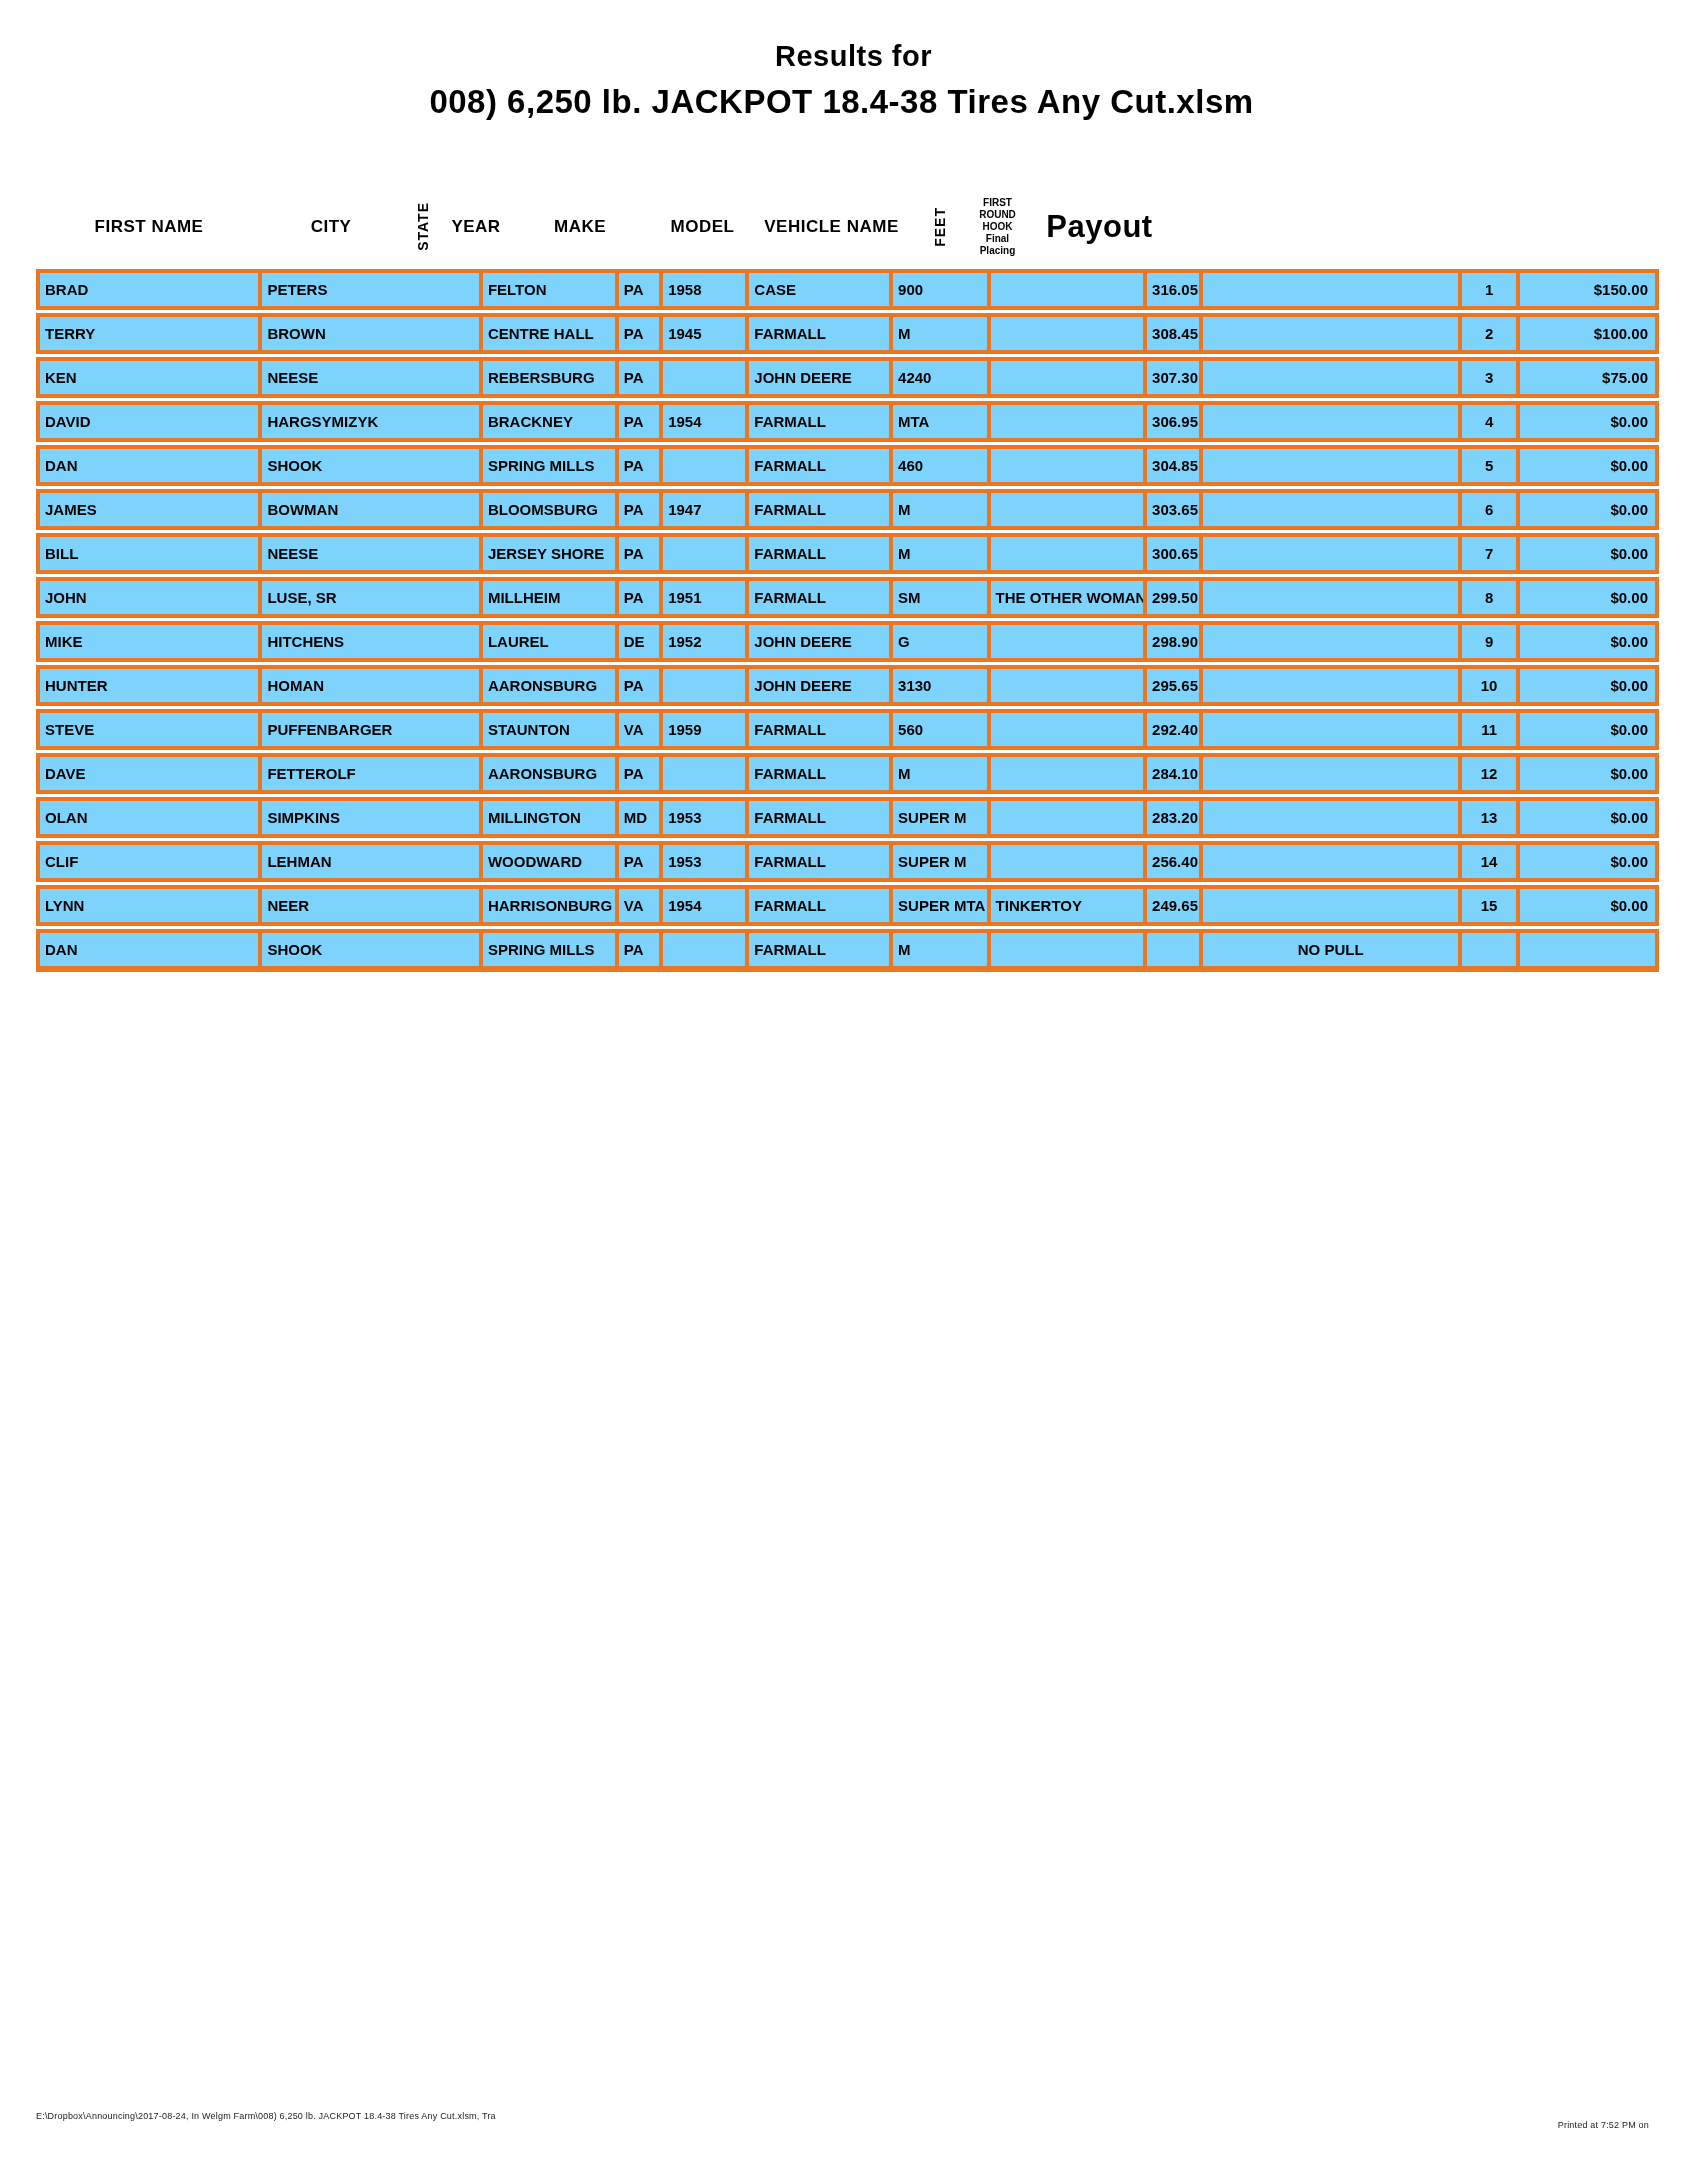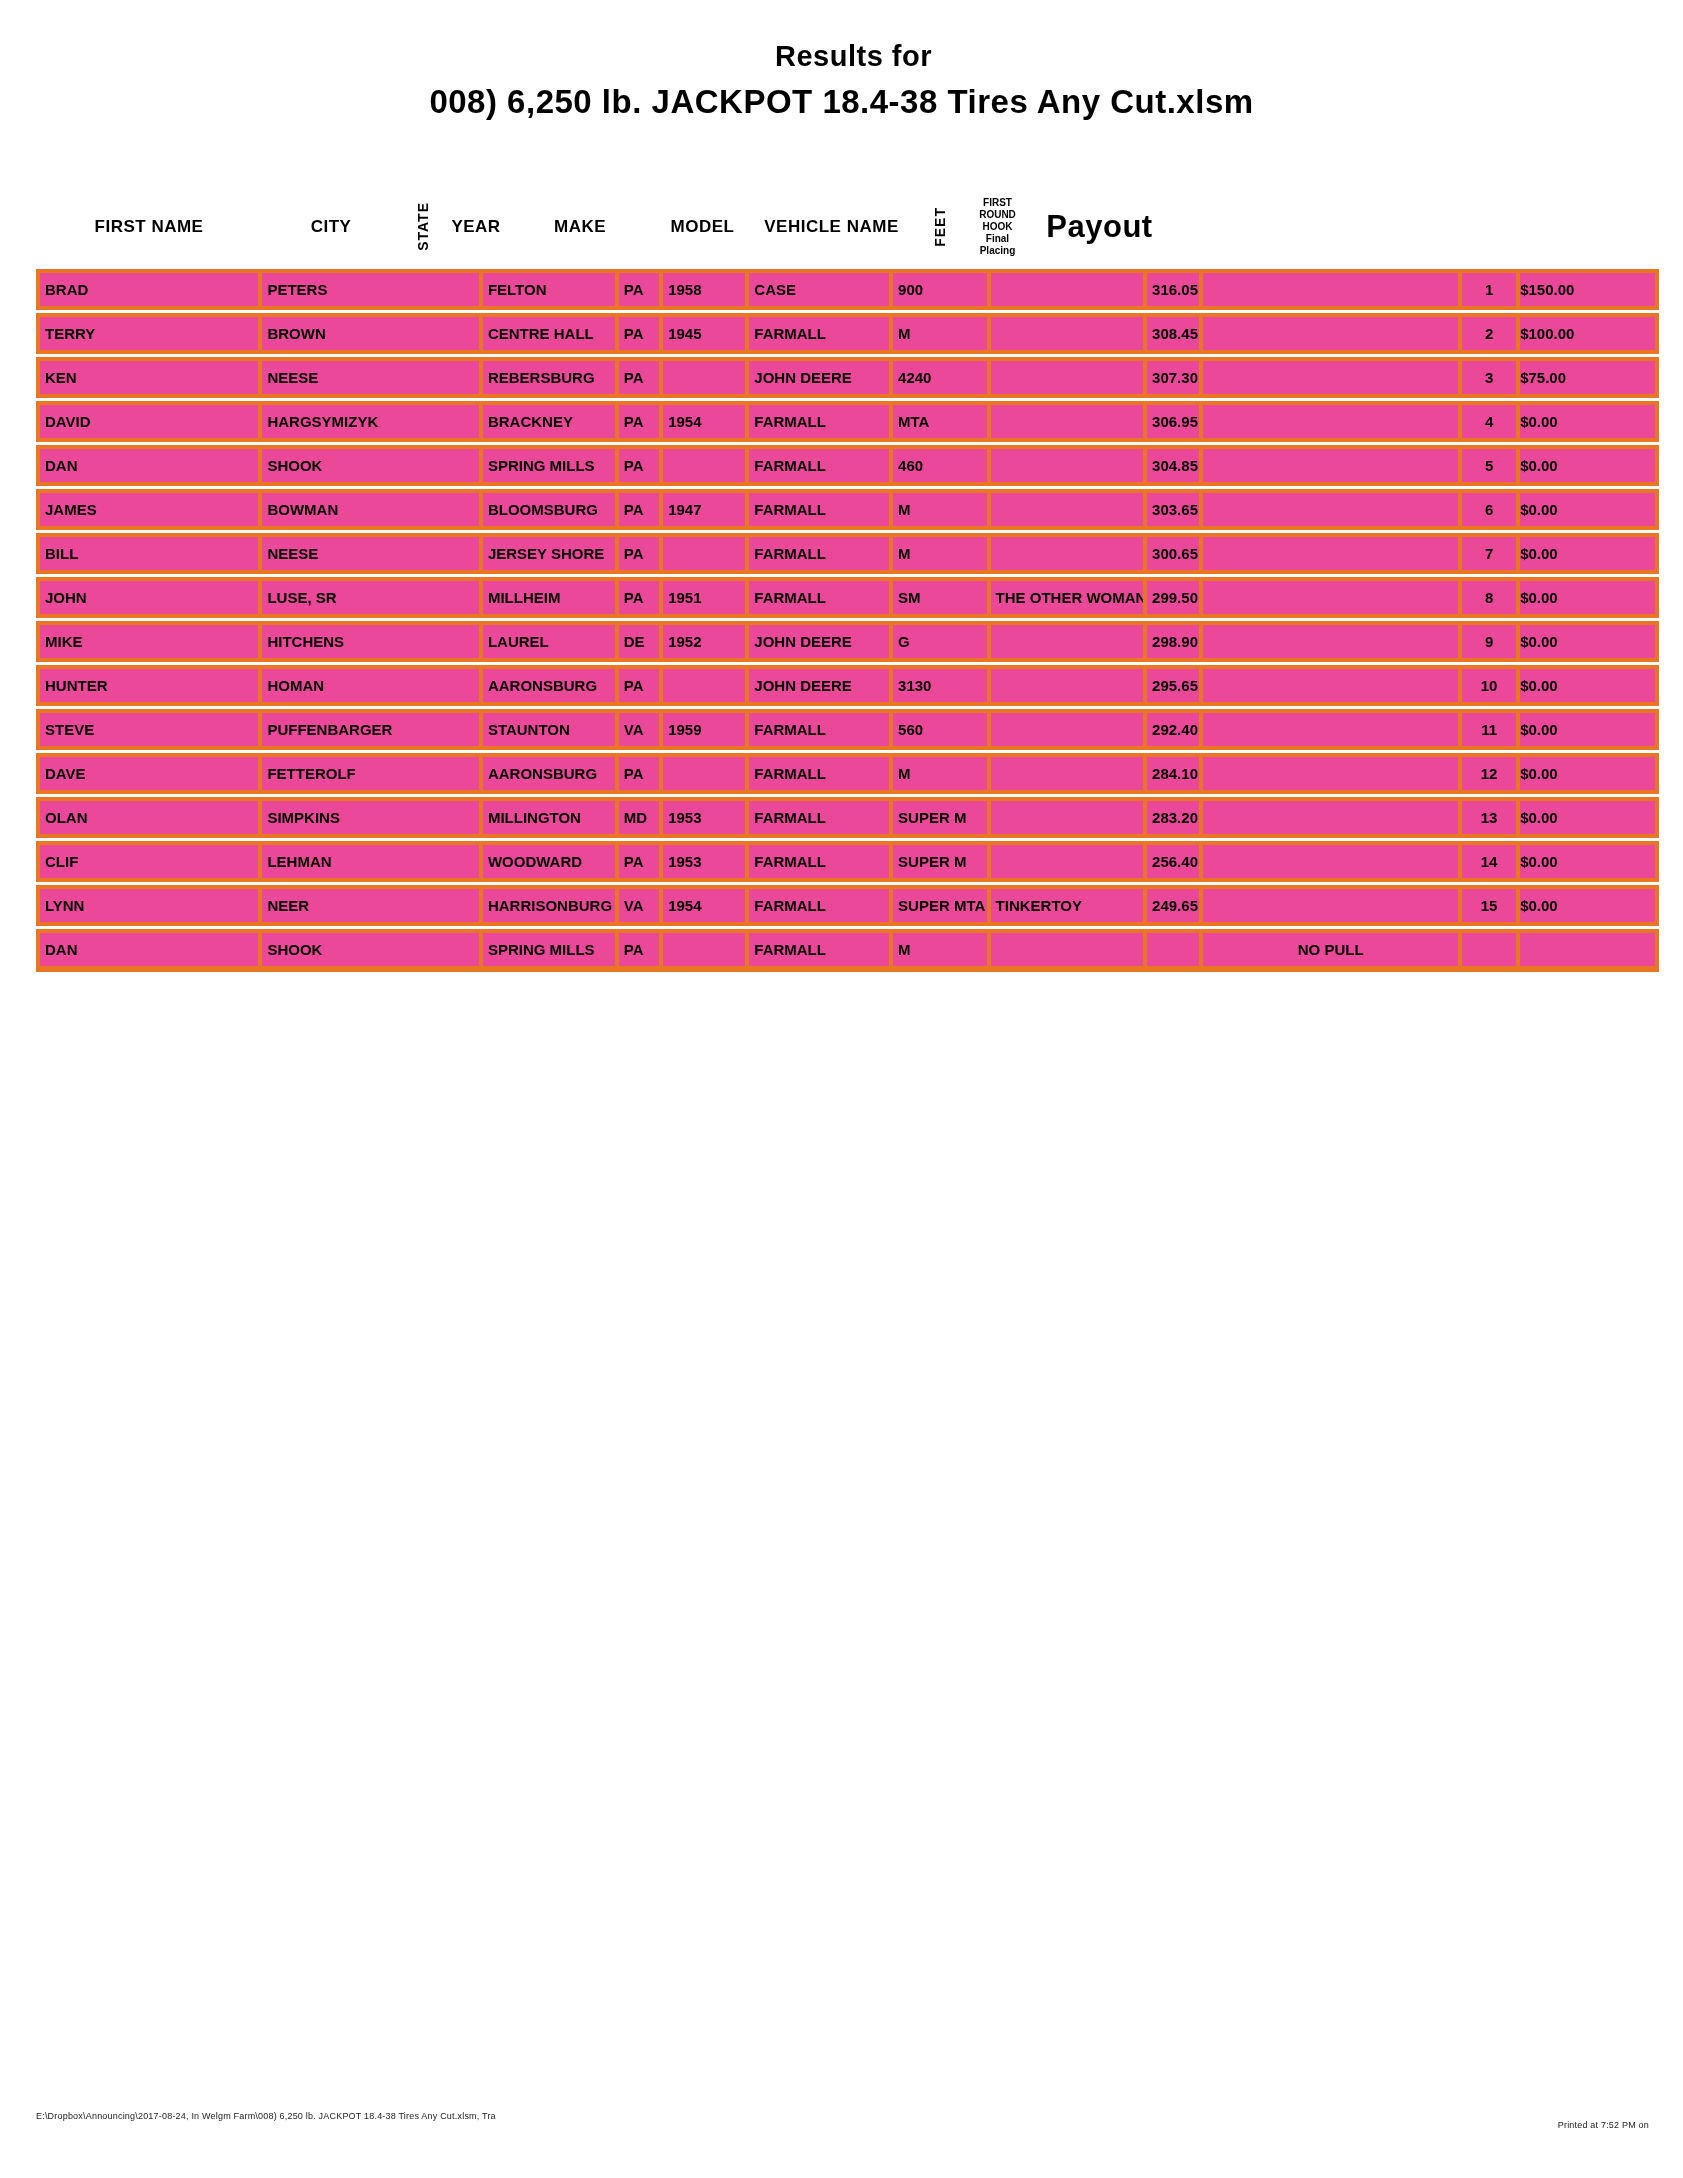--- a/index.html
+++ b/index.html
@@ -43,35 +43,35 @@
   .hdr-vertical { writing-mode: vertical-rl; transform: rotate(180deg); font-size: 14px; font-weight: bold; letter-spacing: 1px; }
   .hdr-hook { font-size: 15px; font-weight: bold; line-height: 21px; white-space: pre-line; }
   .hdr-placing { font-size: 10px; font-weight: bold; line-height: 12px; white-space: pre-line; }
   .hdr-payout { font-size: 31px; font-weight: bold; letter-spacing: 0.5px; }
 
   .trow {
     display: flex;
     width: 1623px;
     border: 4px solid var(--border-orange);
     margin-bottom: 3px;
-    background: #ec4899;
+    background: #7dd3fc;
   }
   .trow:last-child { border-bottom-width: 6px; margin-bottom: 0; }
   .cell {
     height: 33px;
     line-height: 33px;
     font-size: 15px;
     font-weight: bold;
     white-space: nowrap;
     overflow: hidden;
     padding-left: 5px;
   }
   .cell.bl { border-left: 4px solid var(--border-orange); }
   .cell.center { text-align: center; padding-left: 0; }
-  .cell.right { padding-right: 7px; padding-left: 0; }
+  .cell.right { text-align: right; padding-right: 7px; padding-left: 0; }
 
   .footer-left {
     position: absolute; left: 36px; top: 2111px;
     font-size: 9px; color: #222; letter-spacing: 0.2px;
   }
   .footer-right {
     position: absolute; right: 34px; top: 2111px;
     font-size: 9px; color: #222; text-align: right; letter-spacing: 0.2px; margin-top: 9px;
   }
 </style>

